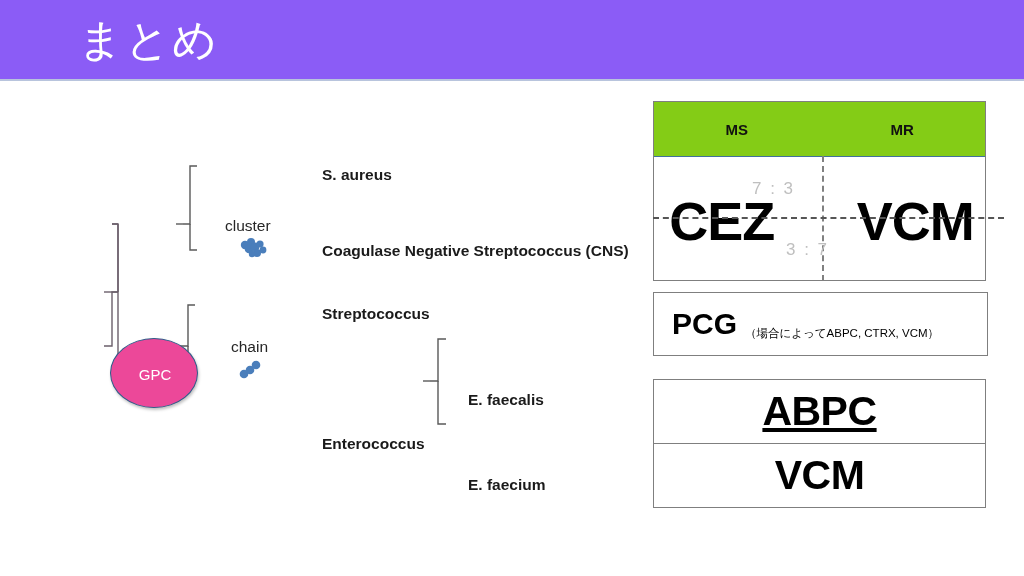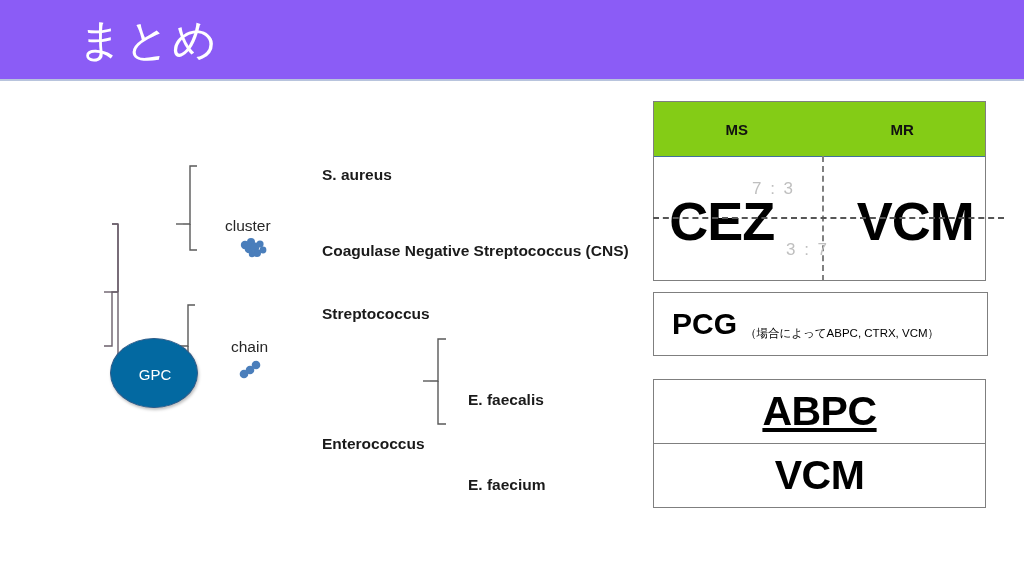--- a/index.html
+++ b/index.html
@@ -45,21 +45,21 @@
     white-space: nowrap;
     font-weight: 600;
   }
   .node-label.light { font-weight: 400; color: #262626; }
 
   .gpc-ellipse {
     position: absolute;
     left: 110px; top: 257px;
     width: 88px; height: 70px;
     border-radius: 50%;
-    background: #0369a1;
+    background: #ec4899;
     border: 1.5px solid #2E5C8A;
     box-shadow: 1px 2px 3px rgba(0,0,0,.25);
   }
   .gpc-text {
     position: absolute;
     left: 0; top: 0;
     width: 88px; height: 70px;
     display: flex; align-items: center; justify-content: center;
     color: #ffffff;
     font-size: 15px;

